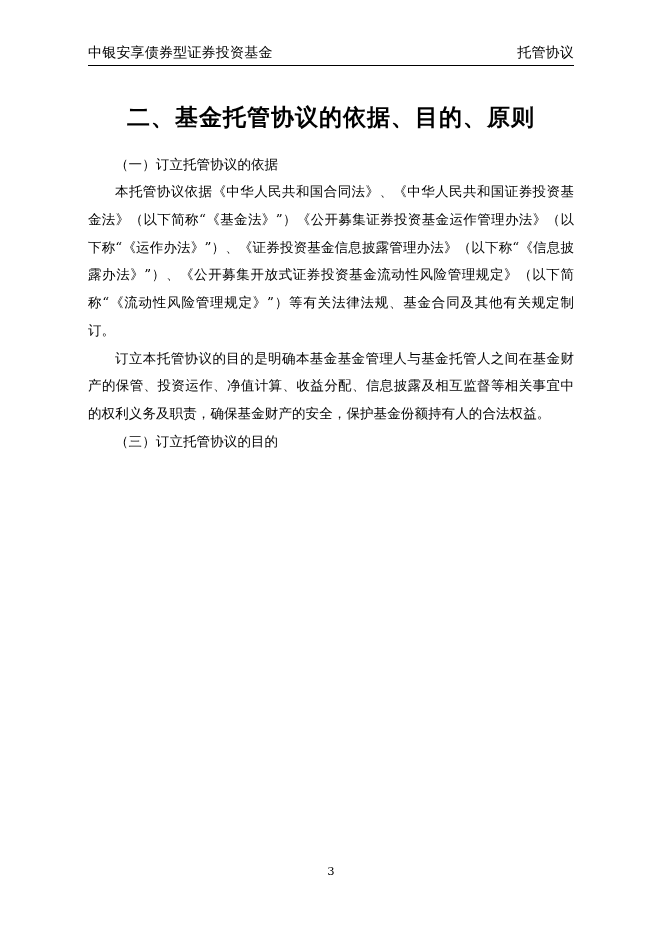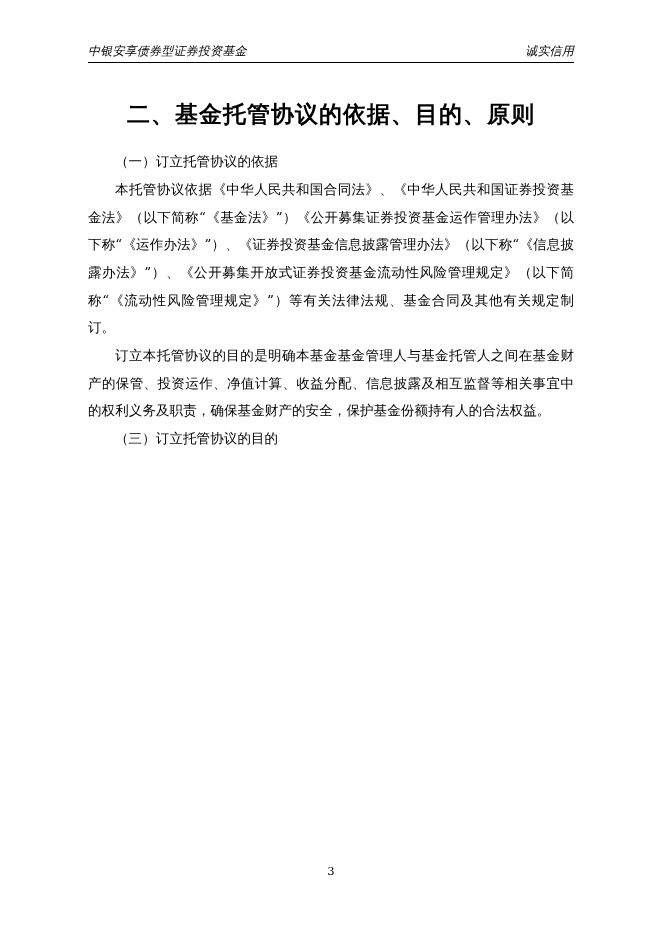--- a/index.html
+++ b/index.html
@@ -18,27 +18,26 @@
     position: relative;
     width: 662px;
     height: 936px;
     box-sizing: border-box;
     padding: 0 88px;
   }
   .header {
     display: flex;
     justify-content: space-between;
     align-items: flex-end;
-    font-size: 12px;
+    font-size: 14px;
     line-height: 1.2;
     padding-top: 44px;
     padding-bottom: 4px;
     border-bottom: 1px solid #000000;
     letter-spacing: 0.2px;
-    font-style: italic;
   }
   .header-left, .header-right {
     white-space: nowrap;
   }
   .title {
     text-align: center;
     font-size: 23px;
     font-weight: bold;
     margin-top: 36px;
     margin-bottom: 4px;
@@ -66,21 +65,21 @@
     font-size: 11.5px;
   }
 </style>
 </head>
 <body>
 
 <div class="page">
 
   <div class="header">
     <div class="header-left">中银安享债券型证券投资基金</div>
-    <div class="header-right">诚实信用</div>
+    <div class="header-right">托管协议</div>
   </div>
 
   <div class="title">二、基金托管协议的依据、目的、原则</div>
 
   <div class="body-text">
     <p class="para">（一）订立托管协议的依据</p>
     <p class="para">本托管协议依据《中华人民共和国合同法》、《中华人民共和国证券投资基金法》（以下简称“《基金法》”）《公开募集证券投资基金运作管理办法》（以下称“《运作办法》”）、《证券投资基金信息披露管理办法》（以下称“《信息披露办法》”）、《公开募集开放式证券投资基金流动性风险管理规定》（以下简称“《流动性风险管理规定》”）等有关法律法规、基金合同及其他有关规定制订。</p>
     <p class="para">订立本托管协议的目的是明确本基金基金管理人与基金托管人之间在基金财产的保管、投资运作、净值计算、收益分配、信息披露及相互监督等相关事宜中的权利义务及职责，确保基金财产的安全，保护基金份额持有人的合法权益。</p>
     <p class="para">（三）订立托管协议的目的</p>
   </div>

